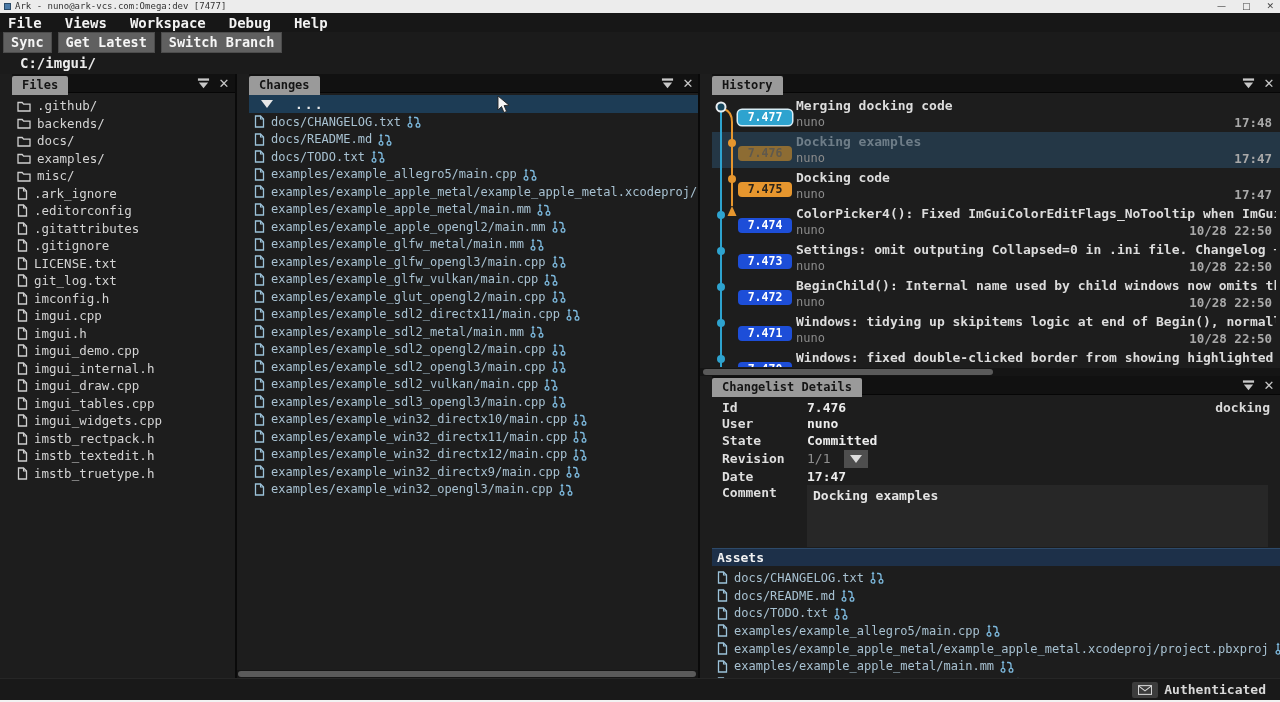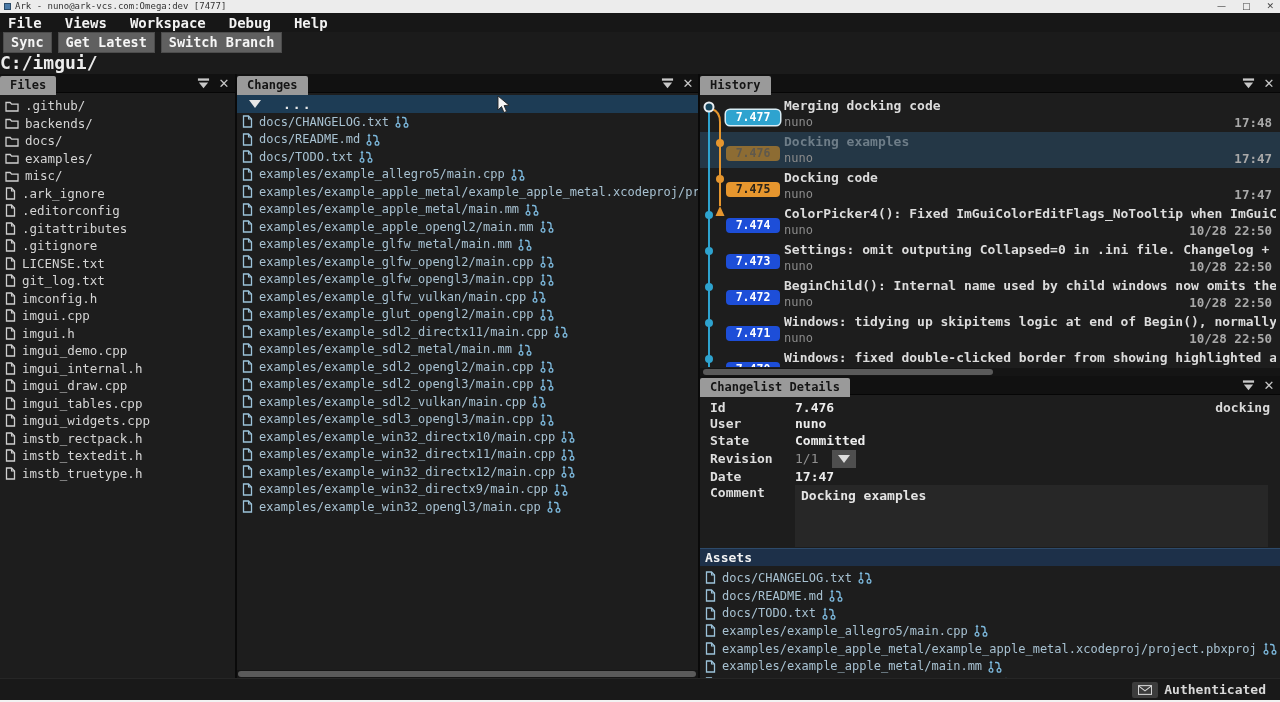--- a/index.html
+++ b/index.html
@@ -17,24 +17,24 @@
 
   
   .menubar { position:absolute; left:0; top:13px; width:1280px; height:19px; background:#171717;
     display:flex; align-items:center; padding-left:8px; gap:23px; }
   .menubar .mitem { color:#f2f2f2; font-size:14px; font-weight:bold; cursor:default; }
   .toolbar { position:absolute; left:0; top:32px; width:1280px; height:21px; background:#1b1b1b;
     display:flex; align-items:center; padding-left:3px; gap:6px; }
   .toolbar .tbtn { background:#606060; color:#f5f5f5; font-size:13.5px; font-weight:bold;
     padding:1px 7px 2px 7px; border:1px solid #4c4c4c; white-space:nowrap; }
   .pathbar { position:absolute; left:0; top:53px; width:1280px; height:21px; background:#1b1b1b; }
-  .pathbar .ptext { color:#ececec; font-size:18px; font-weight:bold; line-height:20px; }
+  .pathbar .ptext { color:#ececec; font-size:14px; font-weight:bold; line-height:20px;margin-left:20px; }
 
   
-  .panel { position:absolute; background:#1d1d1d; }
+  .panel { position:absolute; background:#1d1d1d;padding-left:12px; }
   .tabbar { position:relative; height:19px; background:#111; border-bottom:1px solid #060606; }
   .tab { display:inline-block; background:#9a9a9a; color:#151515; font-size:12px; font-weight:bold;
     height:19px; line-height:19px; padding:0 10px; border-radius:2px 2px 0 0; }
   .tabicons { position:absolute; right:4px; top:2px; display:flex; gap:7px; align-items:center; height:15px; }
   .tabicons .ic { width:14px; height:14px; display:inline-flex; align-items:center; justify-content:center; }
   .xglyph { color:#c8c8c8; font-size:13px; font-weight:bold; line-height:14px; font-family:"DejaVu Sans",sans-serif; }
 
   .vgap { position:absolute; top:74px; width:2px; height:604px; background:#0a0a0a; }
 
   
@@ -476,38 +476,20 @@
             </span>
           </div>
           <div class="row chg-row">
             <span class="icn">
               <svg width="11" height="13" viewBox="0 0 11 13">
                 <path d="M1.5 1 h5 l3 3 v8 h-8 Z" fill="none" stroke="#9cc3da" stroke-width="1.3"></path>
                 <path d="M6.5 1 v3 h3" fill="none" stroke="#9cc3da" stroke-width="1.1"></path>
               </svg>
             </span>
             <span class="lbl">examples/example_glfw_metal/main.mm</span>
-            <span class="bicn">
-              <svg width="14" height="13" viewBox="0 0 14 13">
-                <circle cx="3" cy="10.3" r="1.9" fill="none" stroke="#7db9dd" stroke-width="1.3"></circle>
-                <line x1="3" y1="2" x2="3" y2="8.2" stroke="#7db9dd" stroke-width="1.3"></line>
-                <polygon points="3,0.5 1.4,3 4.6,3" fill="#7db9dd"></polygon>
-                <path d="M7 2.5 h1.6 a2.4 2.4 0 0 1 2.4 2.4 v3.3" fill="none" stroke="#7db9dd" stroke-width="1.3"></path>
-                <circle cx="11" cy="10.3" r="1.9" fill="none" stroke="#7db9dd" stroke-width="1.3"></circle>
-              </svg>
-            </span>
-          </div>
-          <div class="row chg-row">
-            <span class="icn">
-              <svg width="11" height="13" viewBox="0 0 11 13">
-                <path d="M1.5 1 h5 l3 3 v8 h-8 Z" fill="none" stroke="#9cc3da" stroke-width="1.3"></path>
-                <path d="M6.5 1 v3 h3" fill="none" stroke="#9cc3da" stroke-width="1.1"></path>
-              </svg>
-            </span>
-            <span class="lbl">examples/example_glfw_opengl2/main.cpp</span>
             <span class="bicn">
               <svg width="14" height="13" viewBox="0 0 14 13">
                 <circle cx="3" cy="10.3" r="1.9" fill="none" stroke="#7db9dd" stroke-width="1.3"></circle>
                 <line x1="3" y1="2" x2="3" y2="8.2" stroke="#7db9dd" stroke-width="1.3"></line>
                 <polygon points="3,0.5 1.4,3 4.6,3" fill="#7db9dd"></polygon>
                 <path d="M7 2.5 h1.6 a2.4 2.4 0 0 1 2.4 2.4 v3.3" fill="none" stroke="#7db9dd" stroke-width="1.3"></path>
                 <circle cx="11" cy="10.3" r="1.9" fill="none" stroke="#7db9dd" stroke-width="1.3"></circle>
               </svg>
             </span>
           </div>

